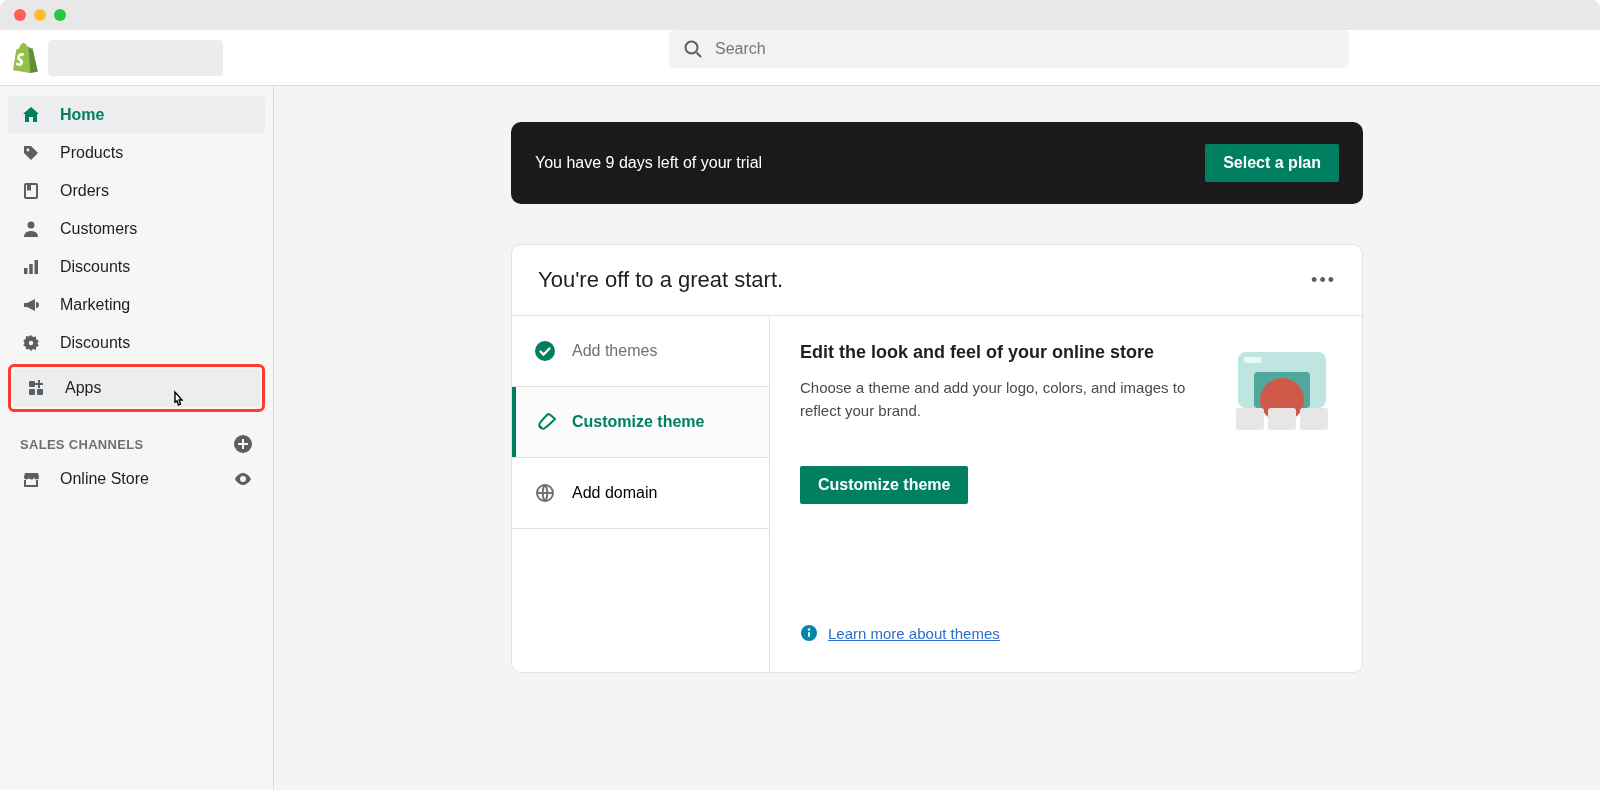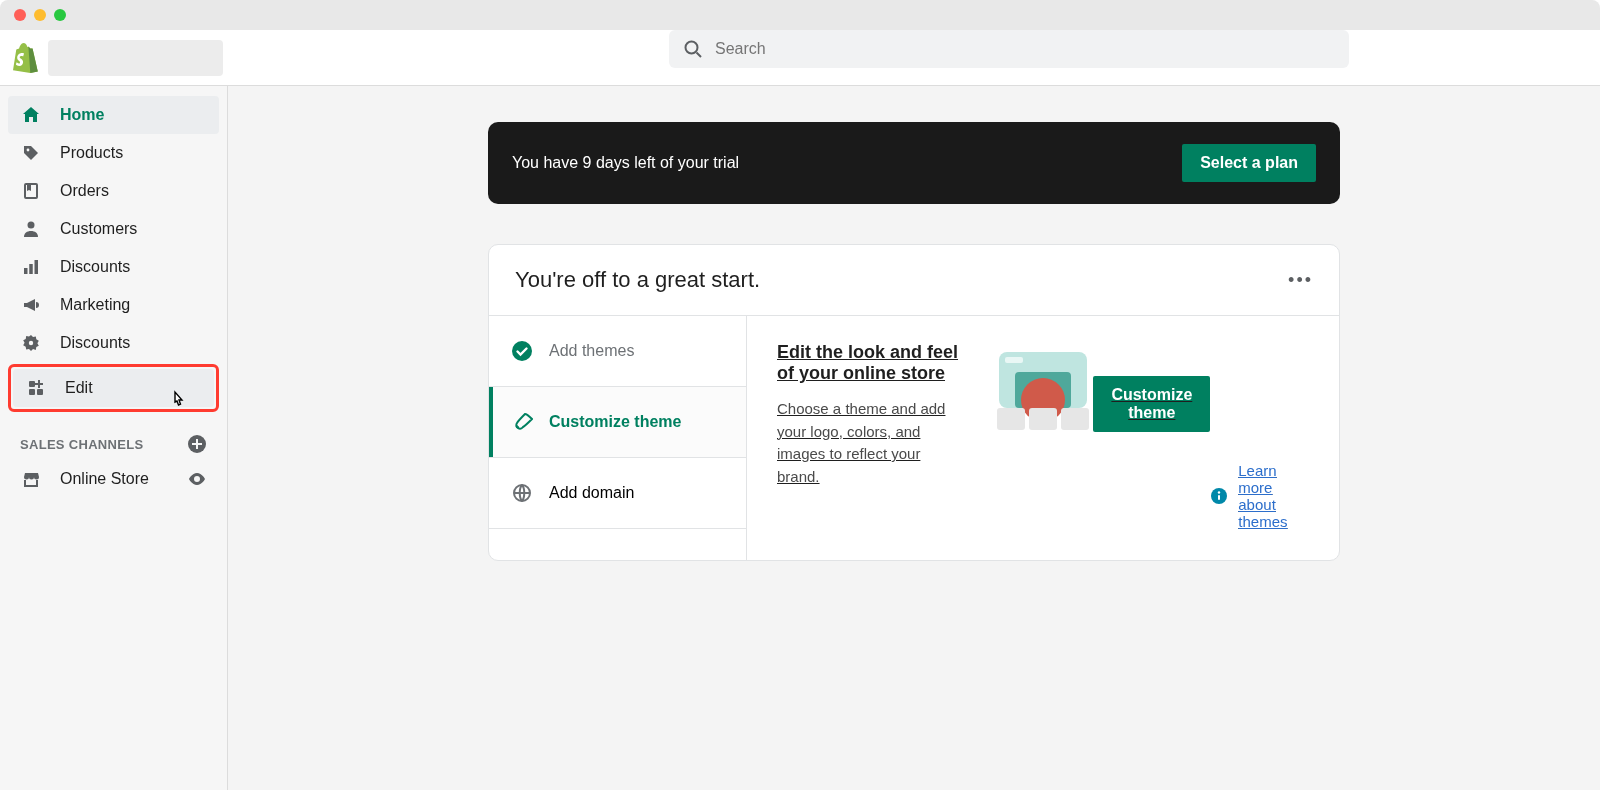--- a/index.html
+++ b/index.html
@@ -28,21 +28,21 @@
   
   .header{height:56px;border-bottom:1px solid var(--header-border);display:flex;padding:0 12px;gap:16px;background:#fff;}
   .logo-wrap{display:flex;align-items:center;gap:10px;}
   .store-name-ph{width:175px;height:36px;background:#ececec;border-radius:4px;}
   .search-wrap{flex:0 0 680px;margin-left:430px;}
   .search{display:flex;align-items:center;height:38px;background:#f1f2f3;border-radius:6px;padding:0 14px;gap:10px;color:#5c5f62;}
   .search input{border:none;background:transparent;outline:none;font-size:16px;flex:1;color:#1f1f1f;}
 
   
   .content{display:flex;height:calc(790px - 30px - 56px);}
-  .sidebar{width:228px;background:#f6f6f6;border-right:1px solid var(--header-border);padding:10px 8px;}
+  .sidebar{width:274px;background:#f6f6f6;border-right:1px solid var(--header-border);padding:10px 8px;}
   .main{flex:1;background:var(--bg);padding:36px 60px 0 60px;display:flex;justify-content:center;}
   .main-inner{width:852px;}
 
   .nav-item{display:flex;align-items:center;gap:18px;height:38px;padding:0 12px;border-radius:4px;cursor:pointer;font-size:16px;color:#1f1f1f;}
   .nav-item.active{background:var(--sidebar-active);color:var(--green);font-weight:600;}
   .nav-item.hover{background:var(--sidebar-active);}
   .nav-item .ico{width:22px;display:flex;justify-content:center;color:#5c5f62;}
   .nav-item.active .ico{color:var(--green);}
   .nav-section{margin-top:22px;}
   .nav-section-head{display:flex;align-items:center;justify-content:space-between;padding:0 12px;font-size:13px;color:#6d7175;font-weight:600;letter-spacing:.3px;}
@@ -62,21 +62,21 @@
   .ellipsis{color:#5c5f62;font-size:18px;letter-spacing:2px;cursor:pointer;}
 
   .card-body{display:flex;}
   .steps{width:258px;border-right:1px solid var(--border);}
   .step{display:flex;align-items:center;gap:16px;padding:24px 22px;border-bottom:1px solid var(--border);font-size:16px;color:#000000;cursor:pointer;position:relative;}
   .step.done{color:#6d7175;}
   .step.active{color:var(--green);font-weight:600;background:#fbfbfb;}
   .step.active::before{content:"";position:absolute;left:0;top:0;bottom:0;width:4px;background:var(--green);}
   .step .sico{width:22px;display:flex;justify-content:center;}
 
-  .detail{flex:1;padding:26px 30px 30px 30px;display:flex;flex-direction:row;position:relative;text-decoration:underline;}
+  .detail{flex:1;padding:26px 30px 30px 30px;display:flex;flex-direction:column;position:relative;}
   .detail-row{display:flex;gap:30px;align-items:flex-start;}
   .detail-text{flex:1;}
   .detail h3{margin:0 0 14px 0;font-size:18px;font-weight:600;}
   .detail p{margin:0;font-size:15px;color:#4a4a4a;line-height:1.5;}
   .theme-illu{width:100px;height:90px;flex-shrink:0;}
   .detail .btn-green{margin-top:34px;align-self:flex-start;}
   .learn-row{margin-top:120px;display:flex;align-items:center;gap:10px;}
   .learn-row a{color:var(--link);text-decoration:underline;font-size:15px;}
 
   
@@ -193,21 +193,21 @@
     <div class="apps-highlight" style="position:relative;">
       <div class="nav-item hover">
         <span class="ico">
           <svg width="20" height="20" viewBox="0 0 20 20" fill="#5c5f62">
               <rect x="3" y="3" width="6" height="6" rx="1"></rect>
               <rect x="11" y="11" width="6" height="6" rx="1"></rect>
               <rect x="3" y="11" width="6" height="6" rx="1"></rect>
               <path d="M14 2v3h3v2h-3v3h-2V7h-3V5h3V2h2z"></path>
             </svg>
         </span>
-        <span>Edit</span>
+        <span>Apps</span>
       </div>
       <span class="cursor" style="left:158px;top:22px;">
         <svg width="18" height="22" viewBox="0 0 18 22" fill="none" stroke="#000" stroke-width="1.4">
             <path d="M6 3v10l2-1 1.5 4 2-.8L10 11h3L6 3z" fill="#fff"></path>
           </svg>
       </span>
     </div>
 
     <div class="nav-section">
       <div class="nav-section-head">

